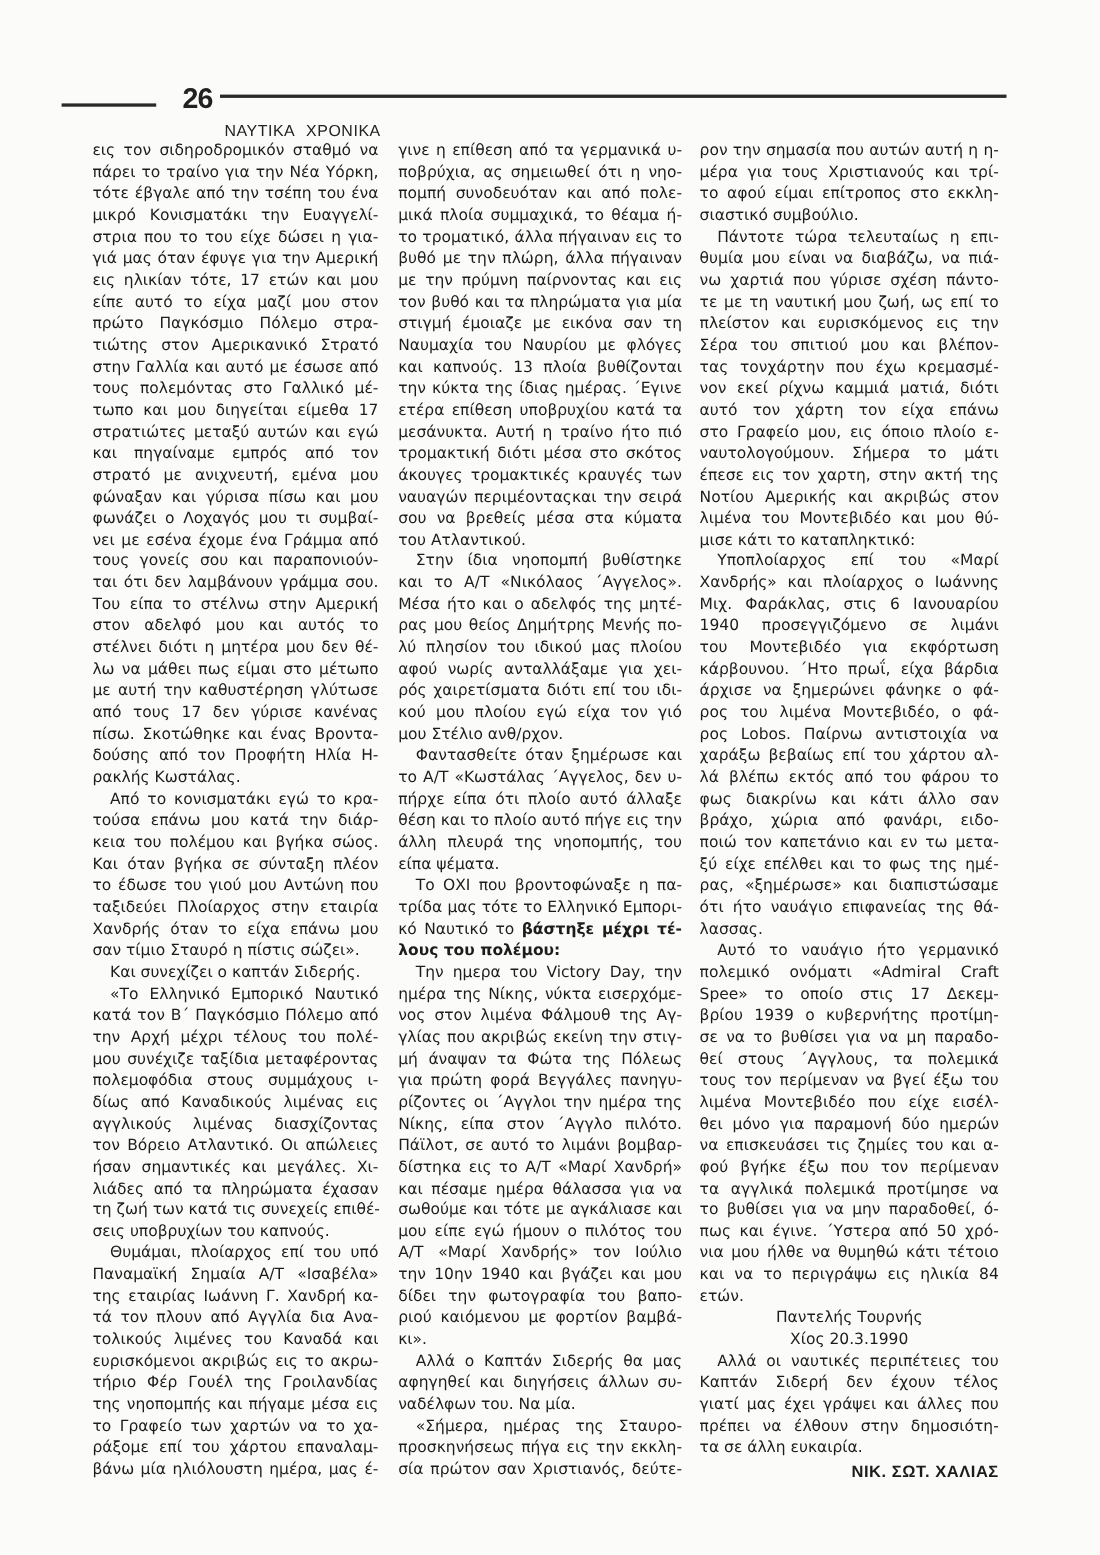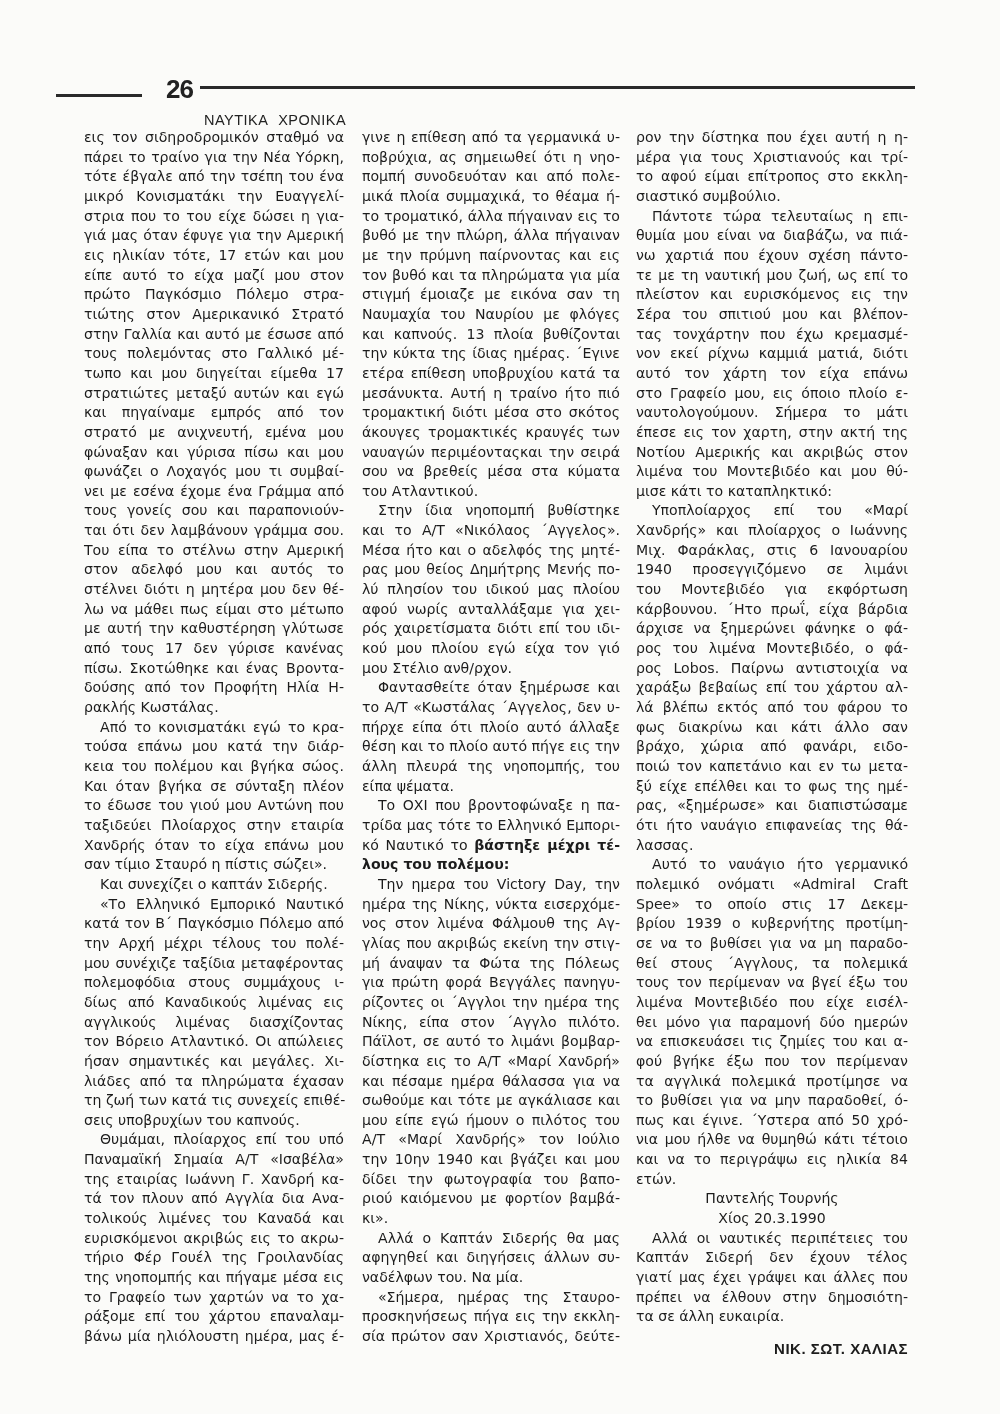--- a/index.html
+++ b/index.html
@@ -14,21 +14,21 @@
   .col {
     position:absolute; top:128px; font-size:14.1px; line-height:19.65px; text-align:justify;
   }
   .c1 { left:84px; width:260px; }
   .c2 { left:362px; width:258px; }
   .c3 { left:636px; width:272px; }
   .l { display:block; text-align:justify; text-align-last:justify; white-space:nowrap; }
   .l.end { text-align-last:left; }
   .l.ind { padding-left:16px; }
   .l.ctr { text-align:left; text-align-last:center; }
-  .l.rt { text-align:right; text-align-last:right; font-family:"Liberation Sans", sans-serif; font-weight:bold; font-size:15px; letter-spacing:0.5px; margin-top:12px; }
+  .l.rt { text-align:right; text-align-last:right; font-family:"Liberation Sans", sans-serif; font-weight:bold; font-size:15px; letter-spacing:0.5px; margin-top:2px; }
   b.bold { font-weight:bold; }
 </style>
 </head>
 <body>
 
 <div class="hdr-rule-left"></div>
 <div class="page-num">26</div>
 <div class="hdr-rule-right"></div>
 <div class="mag-title">ΝΑΥΤΙΚΑ ΧΡΟΝΙΚΑ</div>
 
@@ -154,27 +154,27 @@
     <span class="l"><span>ριού καιόμενου με φορτίον βαμβά-</span></span>
     <span class="l end"><span>κι».</span></span>
     <span class="l ind"><span>Αλλά ο Καπτάν Σιδερής θα μας</span></span>
     <span class="l"><span>αφηγηθεί και διηγήσεις άλλων συ-</span></span>
     <span class="l end"><span>ναδέλφων του. Να μία.</span></span>
     <span class="l ind"><span>«Σήμερα, ημέρας της Σταυρο-</span></span>
     <span class="l"><span>προσκηνήσεως πήγα εις την εκκλη-</span></span>
     <span class="l"><span>σία πρώτον σαν Χριστιανός, δεύτε-</span></span>
   </div>
 <div class="col c3">
-<span class="l"><span>ρον την δίστηκα που έχει αυτή η η-</span></span>
+<span class="l"><span>ρον την σημασία που αυτών αυτή η η-</span></span>
     <span class="l"><span>μέρα για τους Χριστιανούς και τρί-</span></span>
     <span class="l"><span>το αφού είμαι επίτροπος στο εκκλη-</span></span>
     <span class="l end"><span>σιαστικό συμβούλιο.</span></span>
     <span class="l ind"><span>Πάντοτε τώρα τελευταίως η επι-</span></span>
     <span class="l"><span>θυμία μου είναι να διαβάζω, να πιά-</span></span>
-    <span class="l"><span>νω χαρτιά που έχουν σχέση πάντο-</span></span>
+    <span class="l"><span>νω χαρτιά που γύρισε σχέση πάντο-</span></span>
     <span class="l"><span>τε με τη ναυτική μου ζωή, ως επί το</span></span>
     <span class="l"><span>πλείστον και ευρισκόμενος εις την</span></span>
     <span class="l"><span>Σέρα του σπιτιού μου και βλέπον-</span></span>
     <span class="l"><span>τας τονχάρτην που έχω κρεμασμέ-</span></span>
     <span class="l"><span>νον εκεί ρίχνω καμμιά ματιά, διότι</span></span>
     <span class="l"><span>αυτό τον χάρτη τον είχα επάνω</span></span>
     <span class="l"><span>στο Γραφείο μου, εις όποιο πλοίο ε-</span></span>
     <span class="l"><span>ναυτολογούμουν. Σήμερα το μάτι</span></span>
     <span class="l"><span>έπεσε εις τον χαρτη, στην ακτή της</span></span>
     <span class="l"><span>Νοτίου Αμερικής και ακριβώς στον</span></span>

